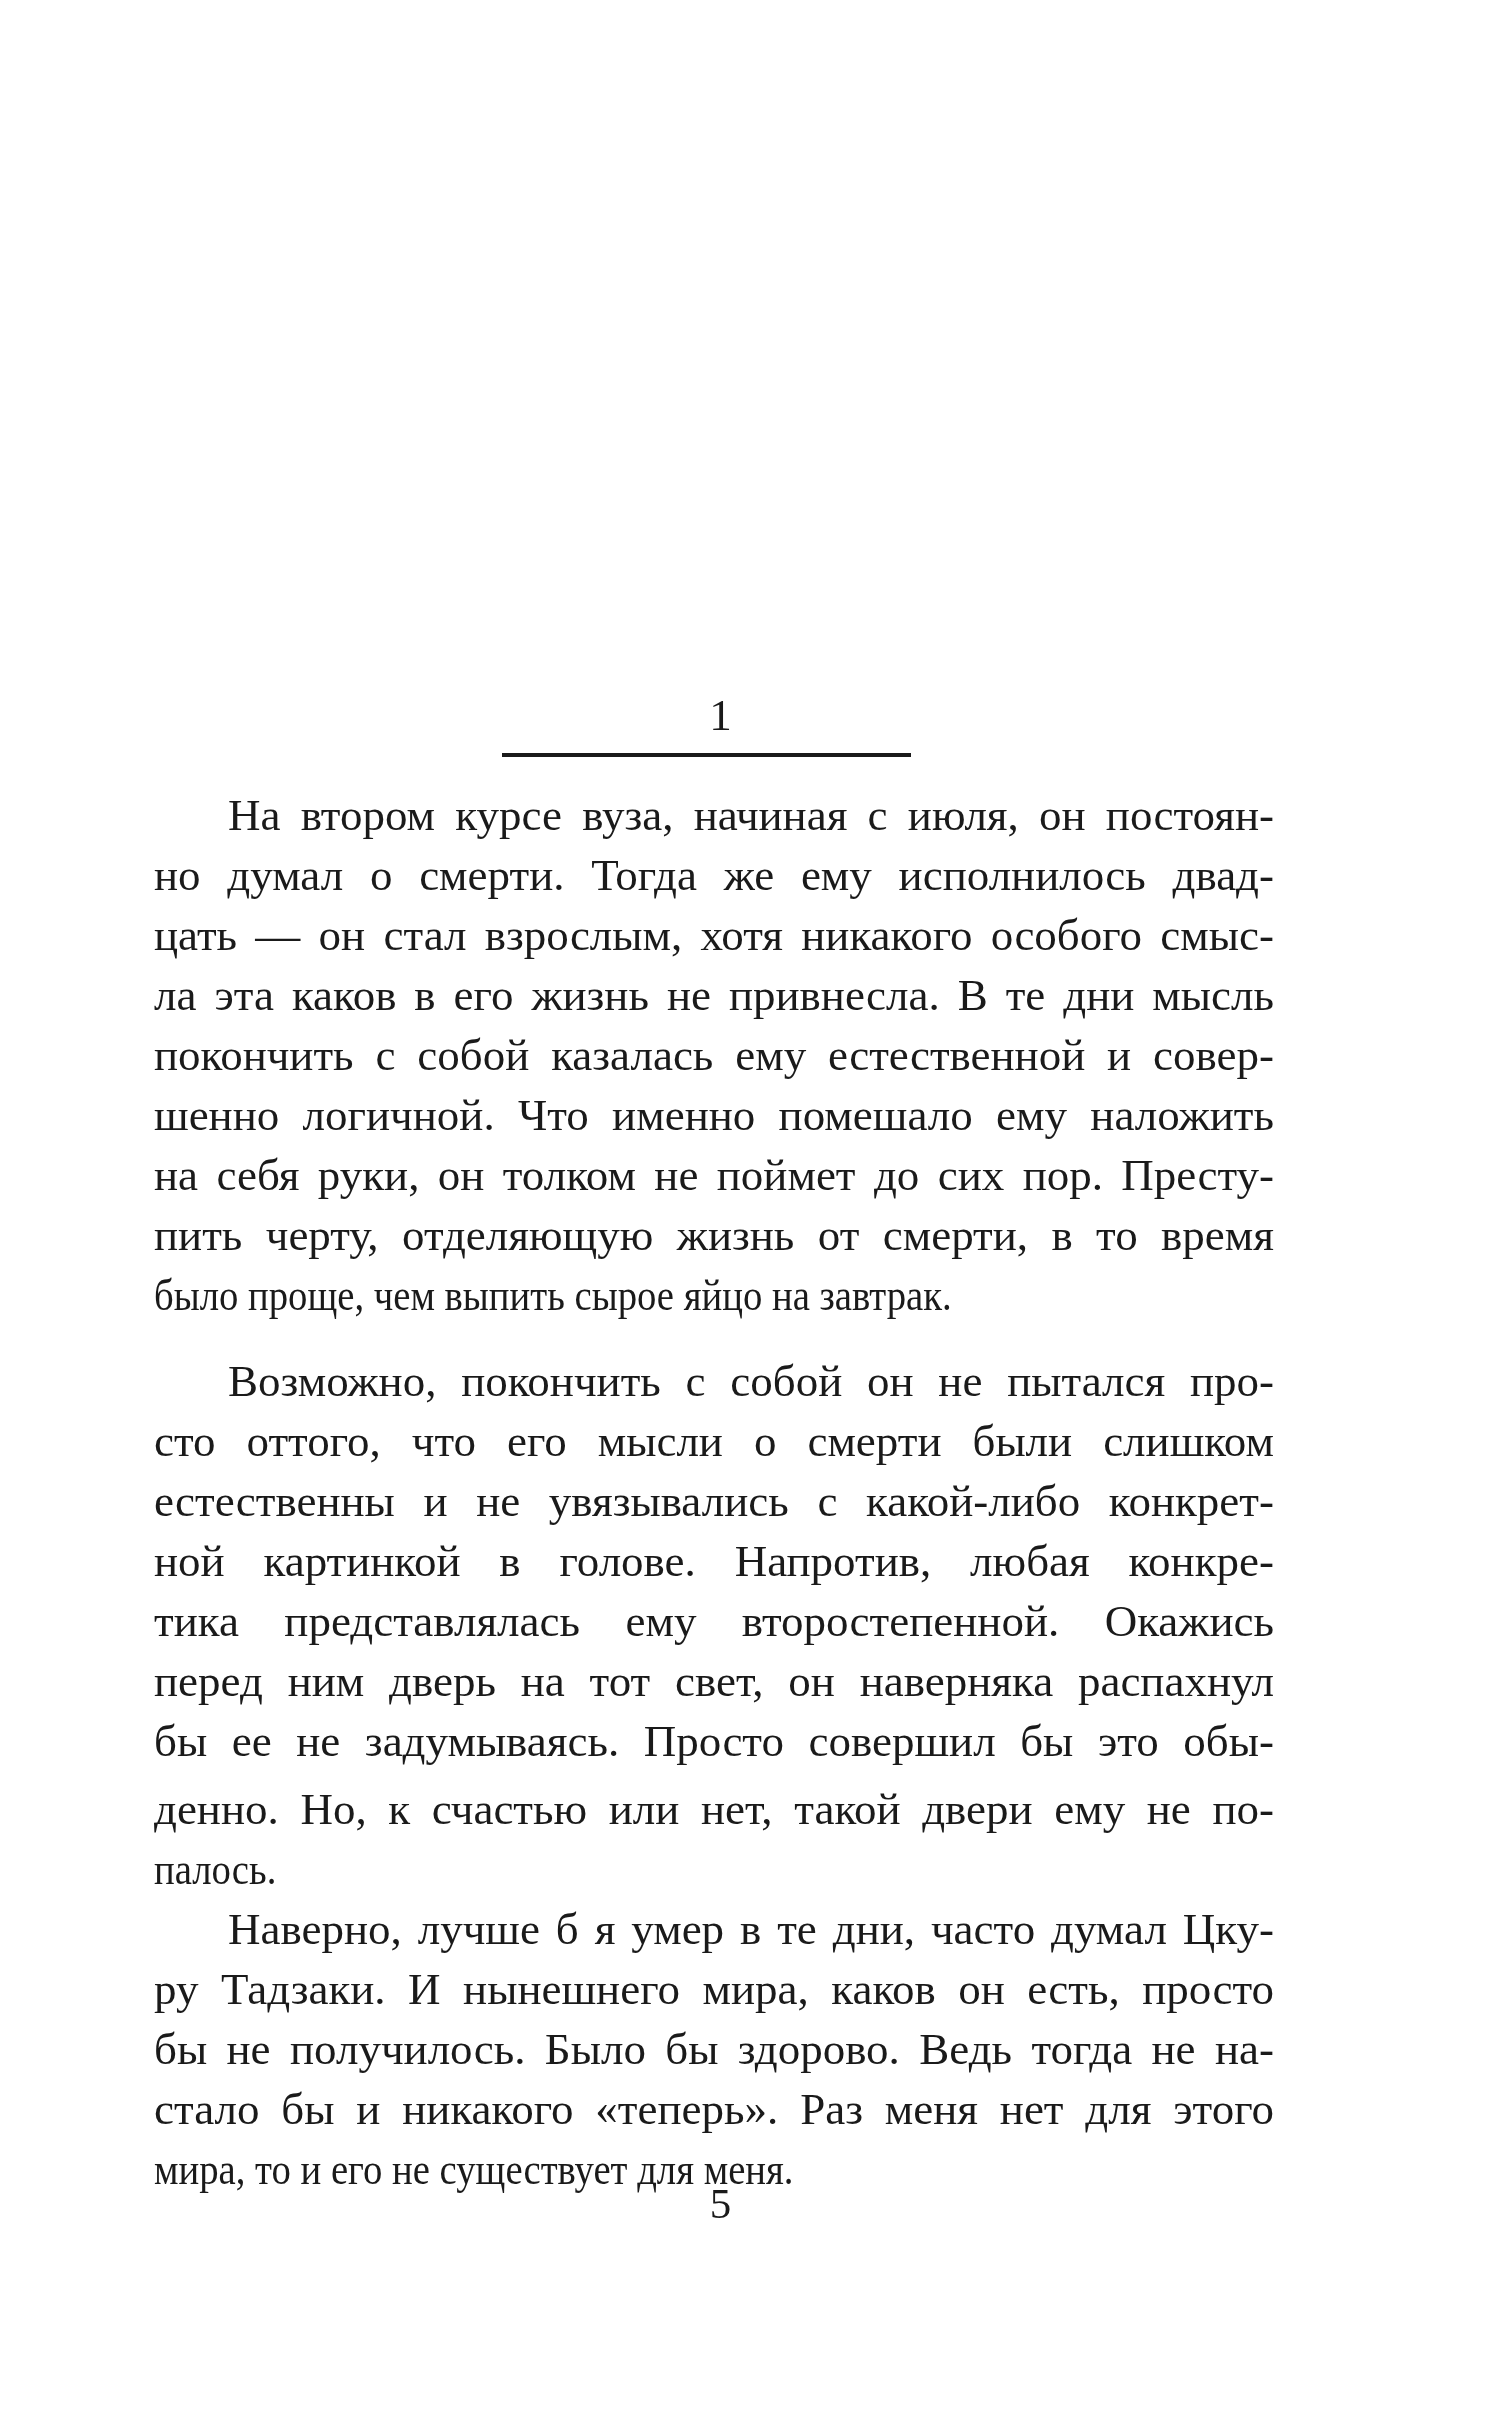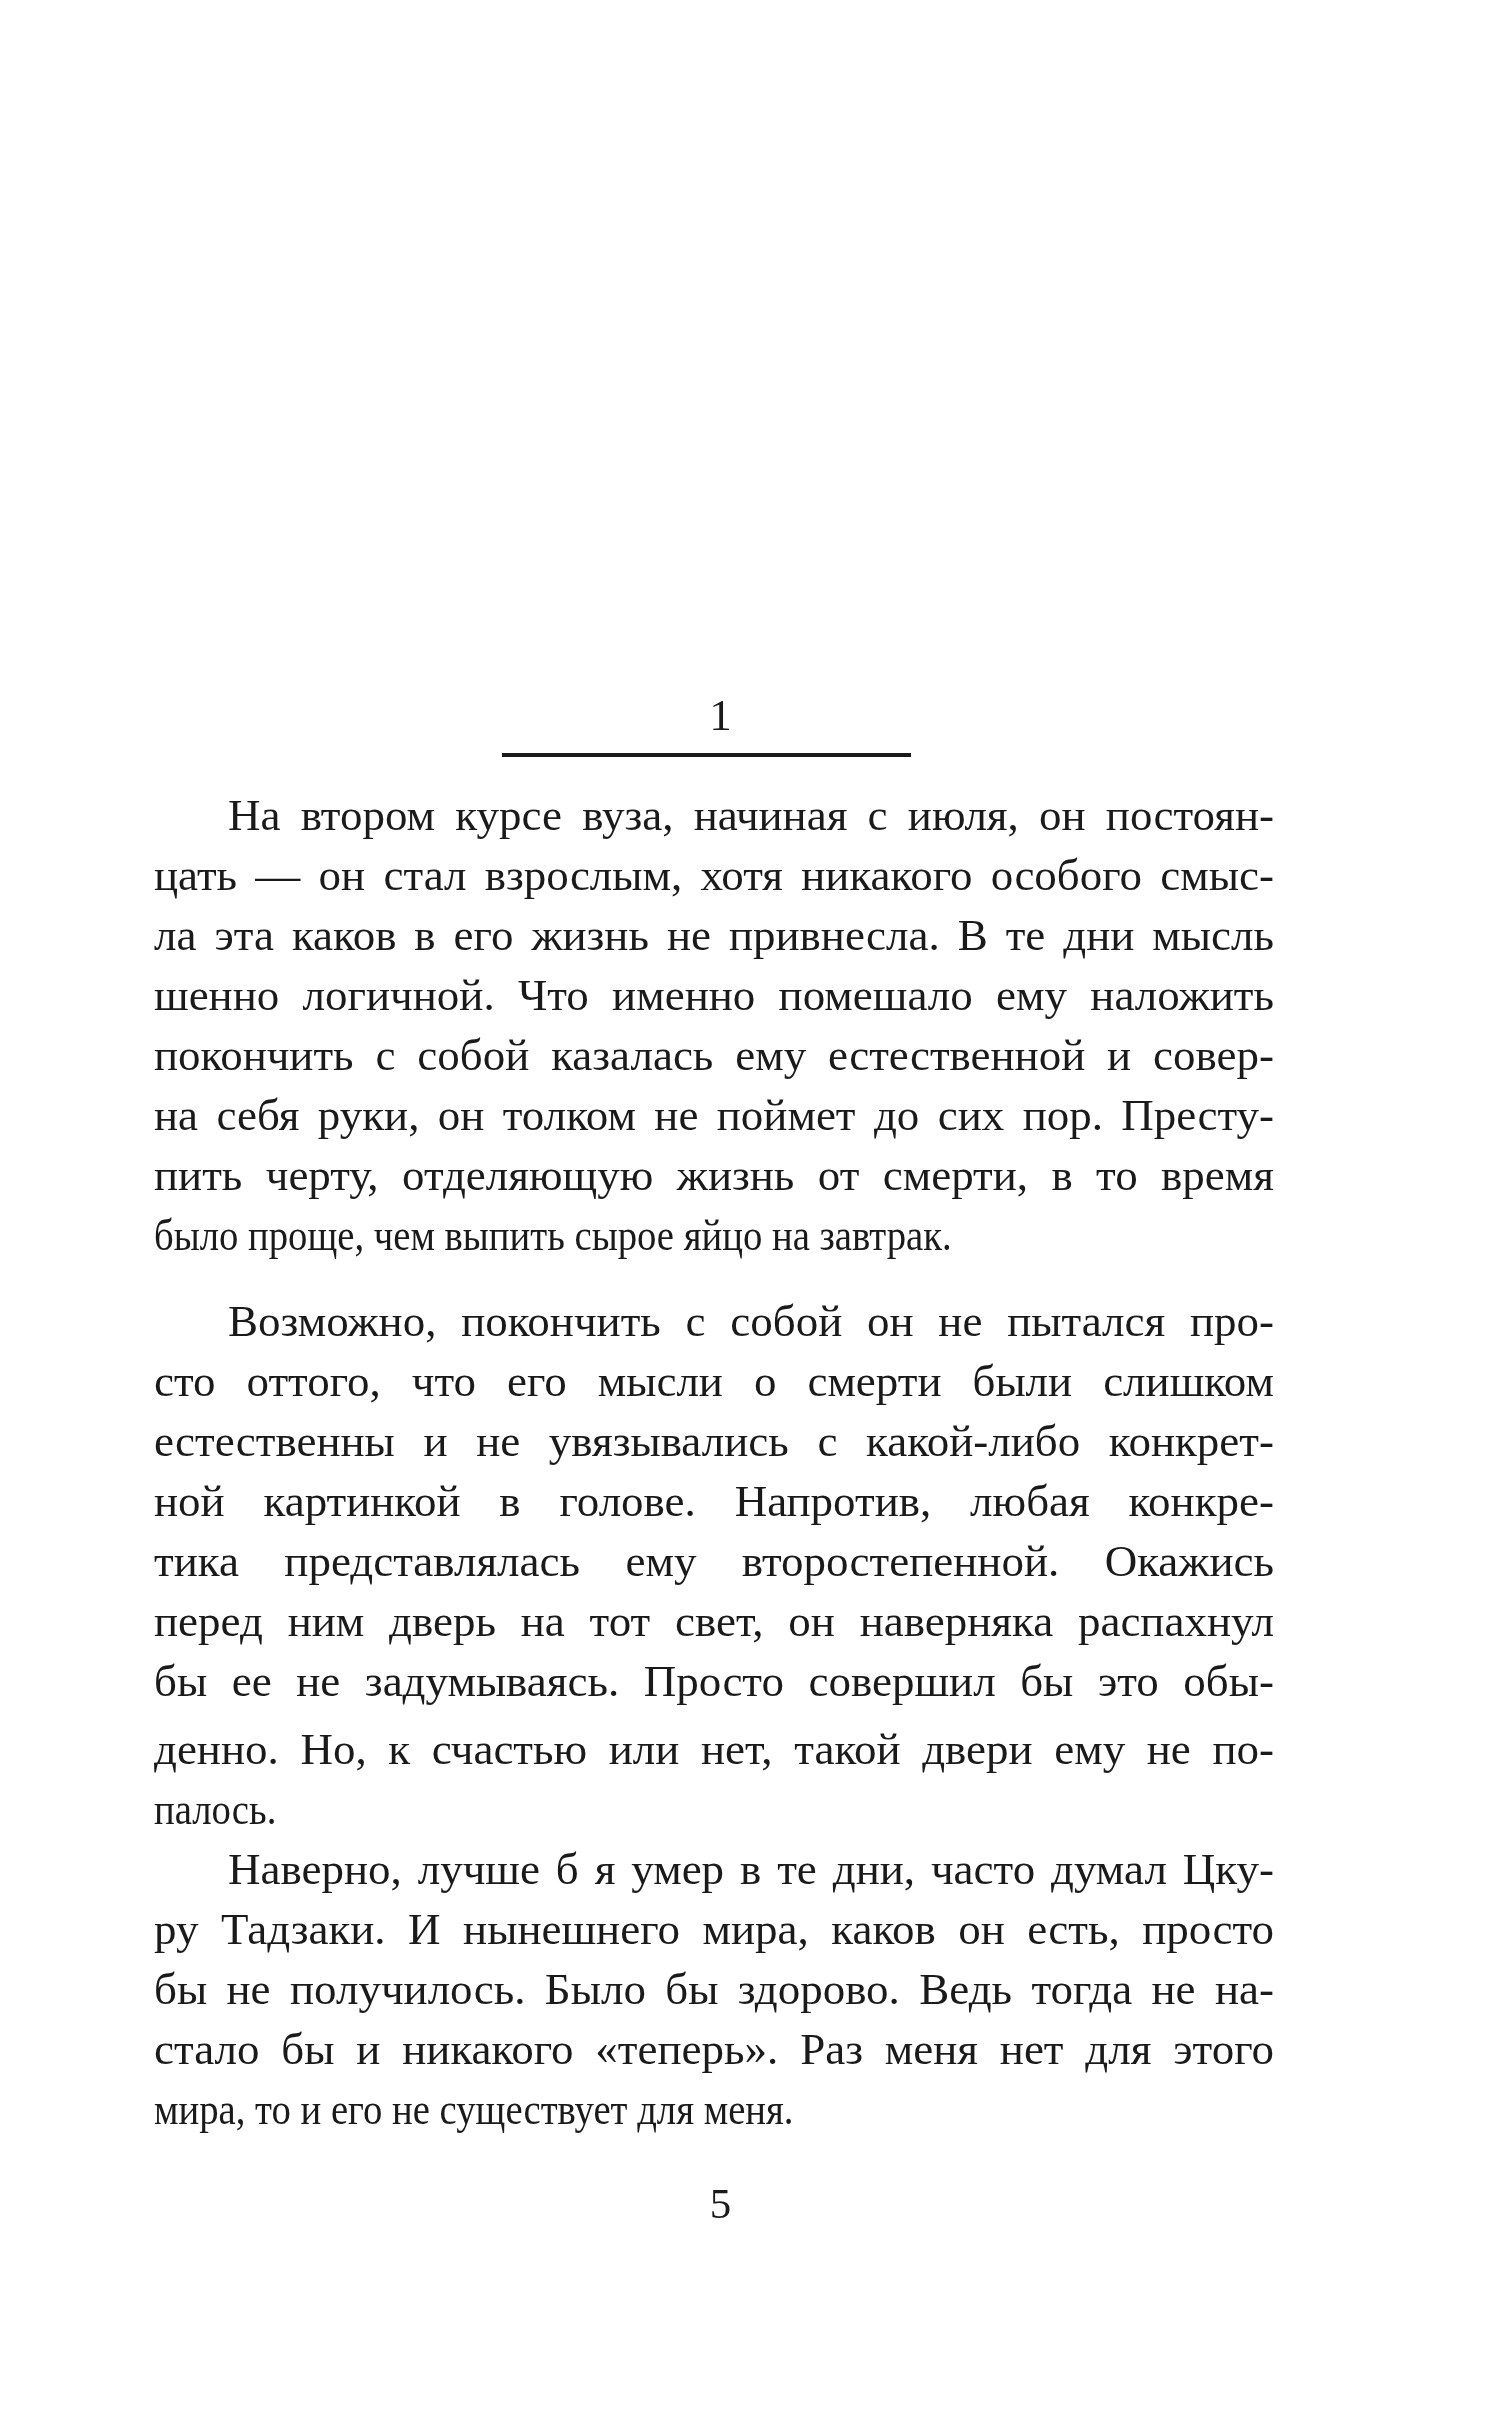--- a/index.html
+++ b/index.html
@@ -18,24 +18,25 @@
 </style>
 </head>
 <body>
 
 <div class="chapter-num">1</div>
 <div class="chapter-rule"></div>
 
 <div class="body-text">
   <div>
     <span class="line indent" style="width: 1120px; display: block; text-align: justify; text-align-last: justify; transform: scaleX(1); padding-left: 74px; box-sizing: border-box;">На втором курсе вуза, начиная с июля, он постоян-</span>
+    <span class="line" style="width: 1120px; display: block; text-align: justify; text-align-last: justify; transform: scaleX(1); padding-left: 0px; box-sizing: border-box;">но думал о смерти. Тогда же ему исполнилось двад-</span>
     <span class="line" style="width: 1120px; display: block; text-align: justify; text-align-last: justify; transform: scaleX(1); padding-left: 0px; box-sizing: border-box;">цать — он стал взрослым, хотя никакого особого смыс-</span>
     <span class="line" style="width: 1120px; display: block; text-align: justify; text-align-last: justify; transform: scaleX(1); padding-left: 0px; box-sizing: border-box;">ла эта каков в его жизнь не привнесла. В те дни мысль</span>
+    <span class="line" style="width: 1120px; display: block; text-align: justify; text-align-last: justify; transform: scaleX(1); padding-left: 0px; box-sizing: border-box;">покончить с собой казалась ему естественной и совер-</span>
     <span class="line" style="width: 1120px; display: block; text-align: justify; text-align-last: justify; transform: scaleX(1); padding-left: 0px; box-sizing: border-box;">шенно логичной. Что именно помешало ему наложить</span>
-    <span class="line" style="width: 1120px; display: block; text-align: justify; text-align-last: justify; transform: scaleX(1); padding-left: 0px; box-sizing: border-box;">покончить с собой казалась ему естественной и совер-</span>
     <span class="line" style="width: 1120px; display: block; text-align: justify; text-align-last: justify; transform: scaleX(1); padding-left: 0px; box-sizing: border-box;">на себя руки, он толком не поймет до сих пор. Престу-</span>
     <span class="line" style="width: 1120px; display: block; text-align: justify; text-align-last: justify; transform: scaleX(1); padding-left: 0px; box-sizing: border-box;">пить черту, отделяющую жизнь от смерти, в то время</span>
     <span class="line last" style="width: 1303px; display: block; text-align: left; text-align-last: left; transform: scaleX(0.86); padding-left: 0px; box-sizing: border-box;">было проще, чем выпить сырое яйцо на завтрак.</span>
   </div>
   <div>
     <span class="line indent" style="width: 1120px; display: block; text-align: justify; text-align-last: justify; transform: scaleX(1); padding-left: 74px; box-sizing: border-box; margin-top: 26px;">Возможно, покончить с собой он не пытался про-</span>
     <span class="line" style="width: 1120px; display: block; text-align: justify; text-align-last: justify; transform: scaleX(1); padding-left: 0px; box-sizing: border-box;">сто оттого, что его мысли о смерти были слишком</span>
     <span class="line" style="width: 1120px; display: block; text-align: justify; text-align-last: justify; transform: scaleX(1); padding-left: 0px; box-sizing: border-box;">естественны и не увязывались с какой-либо конкрет-</span>
     <span class="line" style="width: 1120px; display: block; text-align: justify; text-align-last: justify; transform: scaleX(1); padding-left: 0px; box-sizing: border-box;">ной картинкой в голове. Напротив, любая конкре-</span>
     <span class="line" style="width: 1120px; display: block; text-align: justify; text-align-last: justify; transform: scaleX(1); padding-left: 0px; box-sizing: border-box;">тика представлялась ему второстепенной. Окажись</span>

